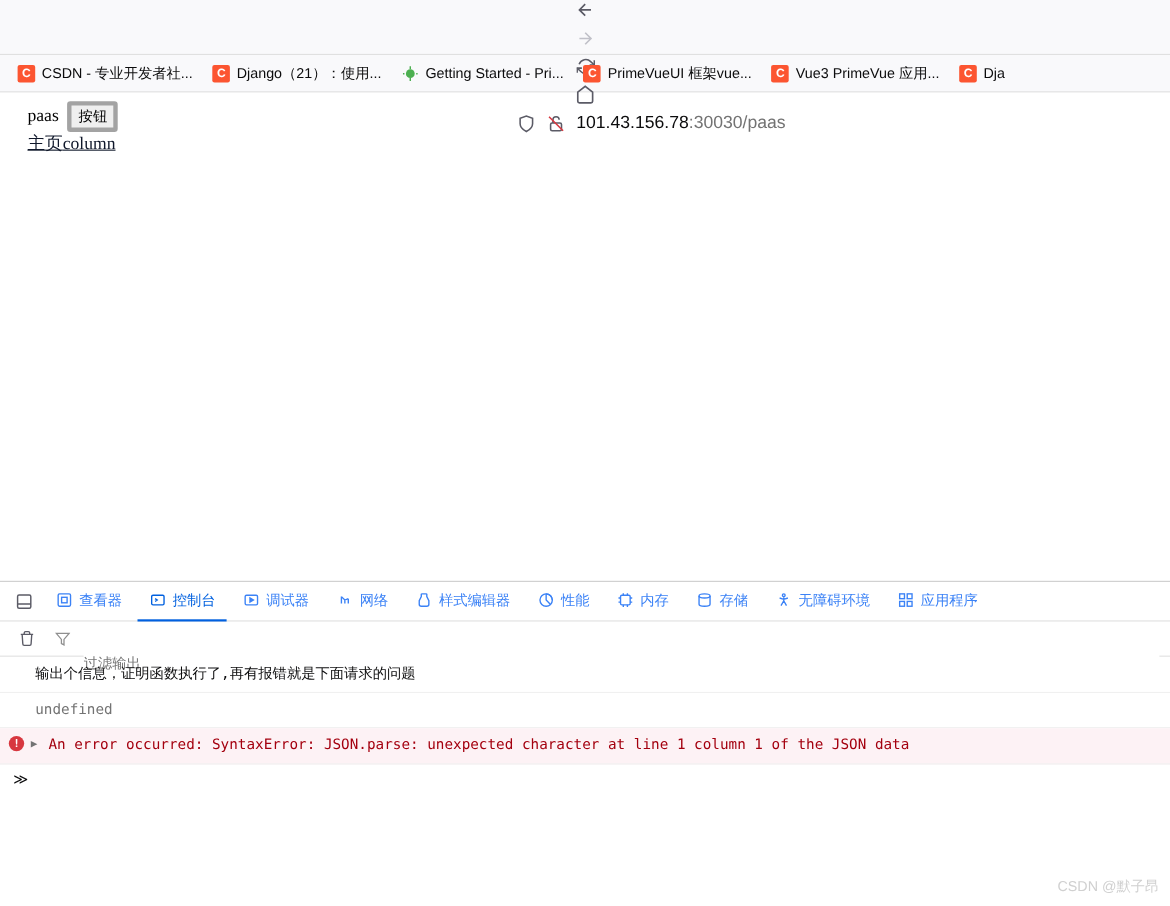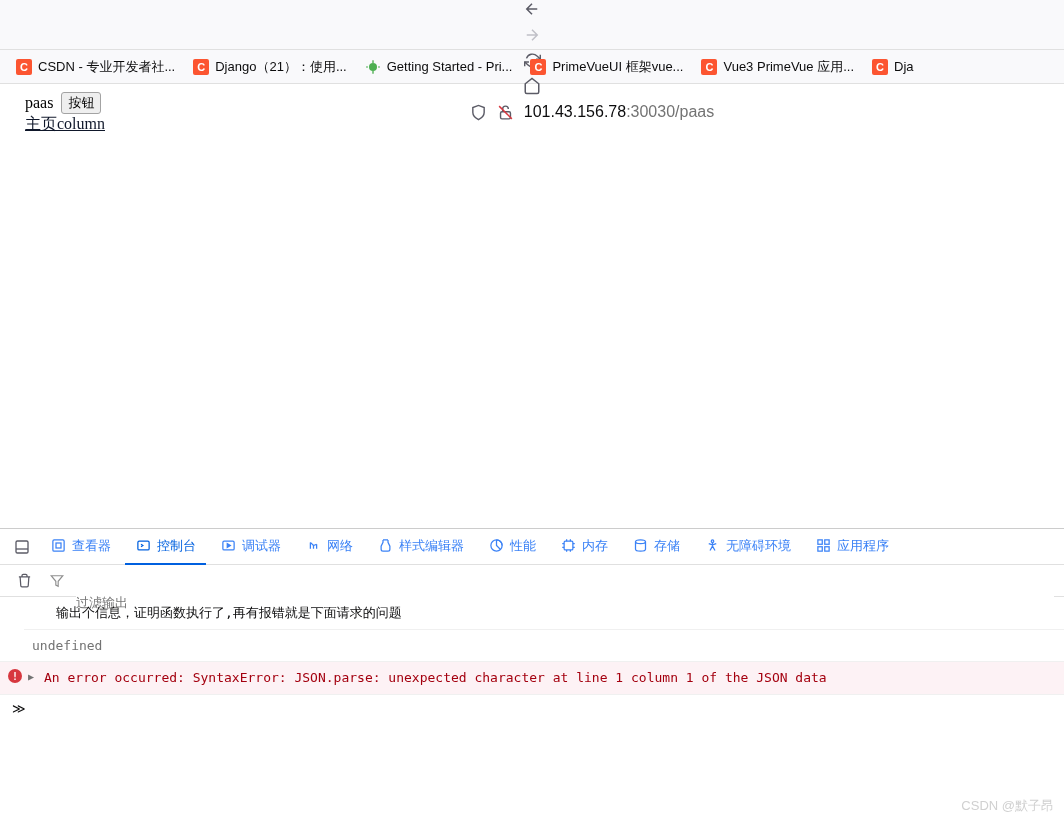--- a/index.html
+++ b/index.html
@@ -12,37 +12,37 @@
     .url-text { font-size: 16px; color: #0c0c0d; }
     .url-path { color: #737373; }
     
     .bookmarks-bar { height: 34px; display: flex; align-items: center; padding: 0 8px; gap: 2px; background: #f9f9fb; border-bottom: 1px solid #e0e0e0; overflow: hidden; }
     .bookmark { display: flex; align-items: center; gap: 6px; padding: 4px 8px; cursor: pointer; border-radius: 4px; white-space: nowrap; font-size: 13px; color: #0c0c0d; }
     .favicon-c { width: 16px; height: 16px; background: #fc5531; color: #fff; font-size: 11px; font-weight: bold; display: flex; align-items: center; justify-content: center; border-radius: 2px; }
     .favicon-bug { width: 16px; height: 16px; color: #4caf50; display: flex; align-items: center; justify-content: center; }
     
     .page-content { padding: 8px 25px; font-size: 16px; font-family: serif; }
     .page-row1 { display: flex; align-items: center; gap: 8px; }
-    .page-button { font-family: sans-serif; font-size: 13px; padding: 1px 6px; border: 1px solid #a3a3a3; background: #efefef; border-radius: 3px; cursor: pointer; }
+    .page-button { font-family: sans-serif; font-size: 13px; padding: 1px 6px; border: 4px solid #a3a3a3; background: #efefef; border-radius: 3px; cursor: pointer; }
     .page-links a { color: #0f172a; text-decoration: underline; }
     
     .devtools { position: absolute; bottom: 0; left: 0; right: 0; height: 296px; background: #fff; border-top: 1px solid #ccc; display: flex; flex-direction: column; }
     .devtools-tabs { height: 36px; display: flex; align-items: center; border-bottom: 1px solid #e0e0e0; padding: 0 8px; gap: 4px; }
     .dt-btn { width: 28px; height: 28px; display: flex; align-items: center; justify-content: center; cursor: pointer; color: #5b5b66; border-radius: 3px; }
     .dt-tab { display: flex; align-items: center; gap: 6px; padding: 0 10px; height: 36px; cursor: pointer; font-size: 13px; color: #3b82f6; border-bottom: 2px solid transparent; }
     .dt-tab.active { color: #0060df; border-bottom-color: #0060df; }
     .dt-tab-icon { width: 16px; height: 16px; display: flex; align-items: center; justify-content: center; }
     .dt-tab.active .dt-tab-icon { color: #0060df; }
     
     .devtools-filter { height: 32px; display: flex; align-items: center; padding: 0 10px; gap: 12px; border-bottom: 1px solid #e0e0e0; }
     .filter-input { border: none; outline: none; font-size: 13px; color: #737373; flex: 1; margin-top: 43px; }
     
     .console-output { flex: 1; overflow: auto; font-family: Menlo, Consolas, monospace; font-size: 13px; }
     .console-row { padding: 6px 12px 6px 32px; border-bottom: 1px solid #f0f0f0; line-height: 1.5; position: relative; }
-    .console-row.log { color: #0c0c0d; margin-left: 24px; }
+    .console-row.log { color: #0c0c0d; }
     .console-row.undefined { color: #737373; }
     .console-row.error { background: #fdf2f5; color: #a4000f; }
     .error-icon { position: absolute; left: 8px; top: 7px; width: 14px; height: 14px; background: #d7373f; border-radius: 50%; color: #fff; font-size: 10px; font-weight: bold; display: flex; align-items: center; justify-content: center; }
     .expand-arrow { position: absolute; left: 28px; top: 7px; color: #737373; font-size: 10px; cursor: pointer; }
     .console-row.error { padding-left: 44px; }
     .console-prompt { padding: 6px 12px; color: #0c0c0d; }
     
     .watermark { position: absolute; bottom: 9px; right: 10px; font-size: 13px; color: #d0d0d0; z-index: 100; }
   </style>
 </head>

